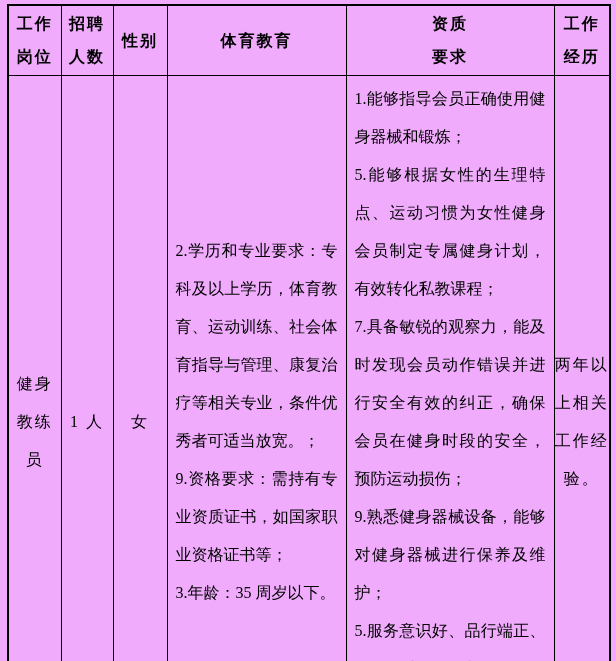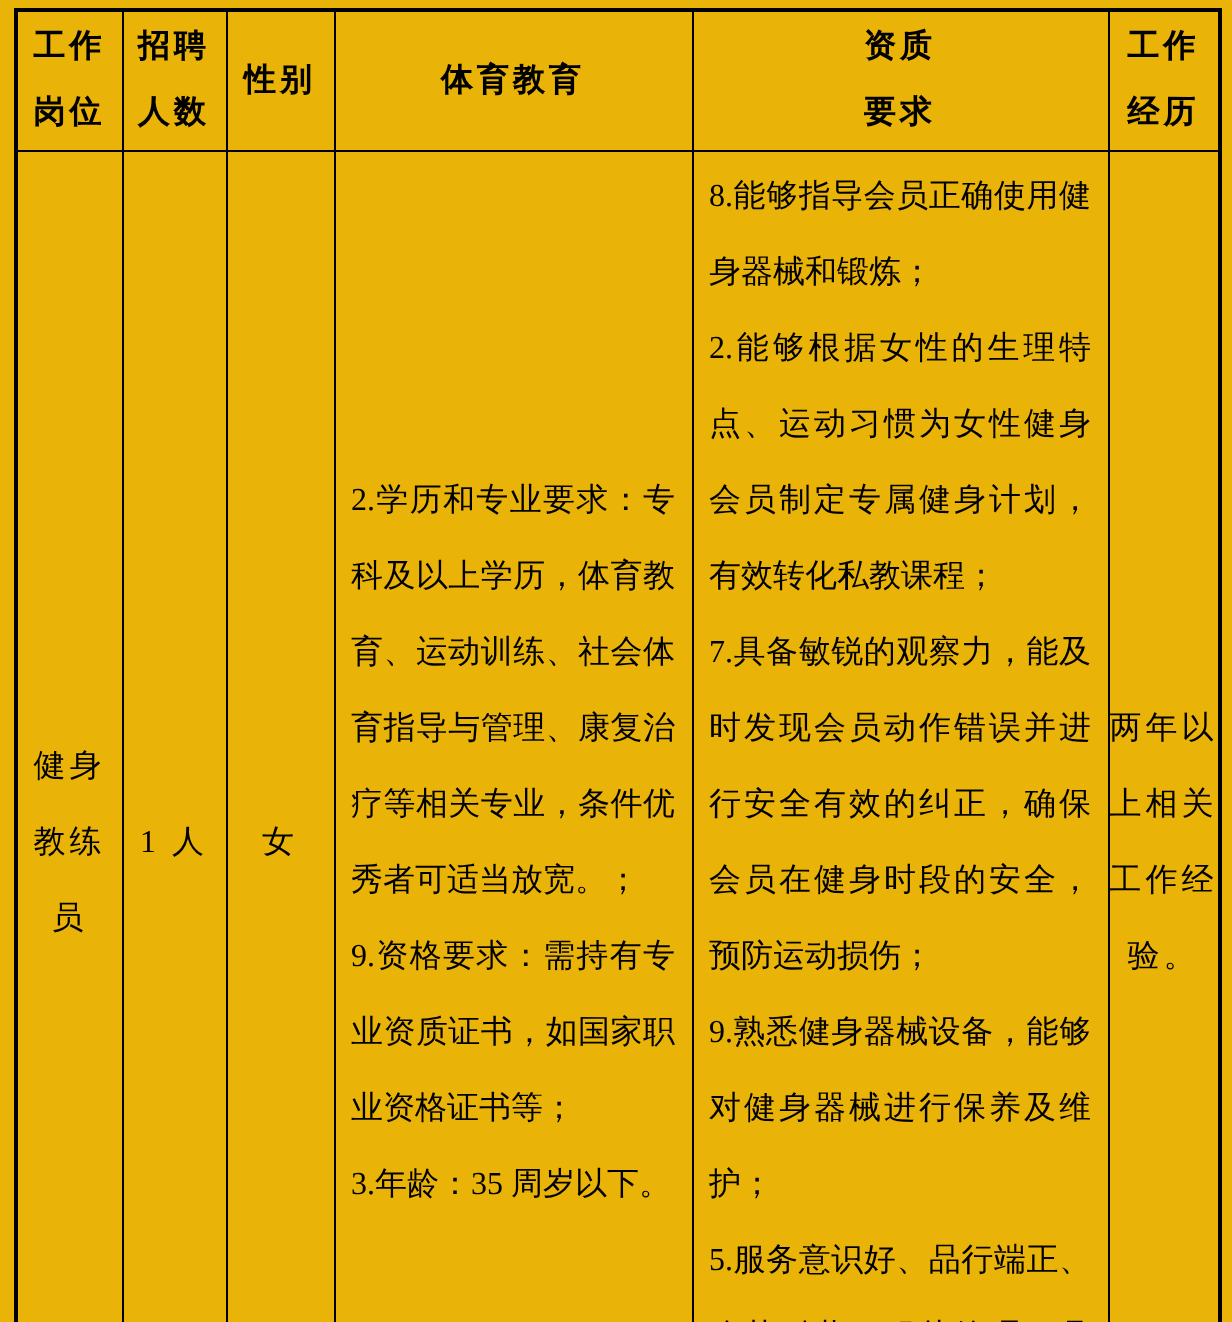--- a/index.html
+++ b/index.html
@@ -7,21 +7,21 @@
   body {
     width: 616px; height: 661px;
     background: #ffffff;
     font-family: "Liberation Serif", "DejaVu Serif", serif;
     color: #000000;
     overflow: hidden;
   }
   .doc {
     position: relative;
     width: 616px; height: 661px;
-    background: #eab308;
+    background: #f0abfc;
   }
   table.recruit {
     position: absolute;
     left: 7px; top: 4px;
     width: 602px;
     border-collapse: collapse;
     table-layout: fixed;
     border: 2px solid #000000;
   }
   th, td {
@@ -88,22 +88,22 @@
 教练
 员</td>
         <td class="center">1 人</td>
         <td class="center">女</td>
         <td class="paras">
             <p>2.学历和专业要求：专科及以上学历，体育教育、运动训练、社会体育指导与管理、康复治疗等相关专业，条件优秀者可适当放宽。；</p>
             <p>9.资格要求：需持有专业资质证书，如国家职业资格证书等；</p>
             <p>3.年龄：35 周岁以下。</p>
           </td>
         <td class="paras">
-            <p>8.能够指导会员正确使用健身器械和锻炼；</p>
-            <p>2.能够根据女性的生理特点、运动习惯为女性健身会员制定专属健身计划，有效转化私教课程；</p>
+            <p>1.能够指导会员正确使用健身器械和锻炼；</p>
+            <p>5.能够根据女性的生理特点、运动习惯为女性健身会员制定专属健身计划，有效转化私教课程；</p>
             <p>7.具备敏锐的观察力，能及时发现会员动作错误并进行安全有效的纠正，确保会员在健身时段的安全，预防运动损伤；</p>
             <p>9.熟悉健身器械设备，能够对健身器械进行保养及维护；</p>
             <p>5.服务意识好、品行端正、吃苦耐劳、服从管理、具有大局意识，沟通能力较强。</p>
           </td>
         <td class="center">两年以
 上相关
 工作经
 验。</td>
       </tr>
     </tbody>

